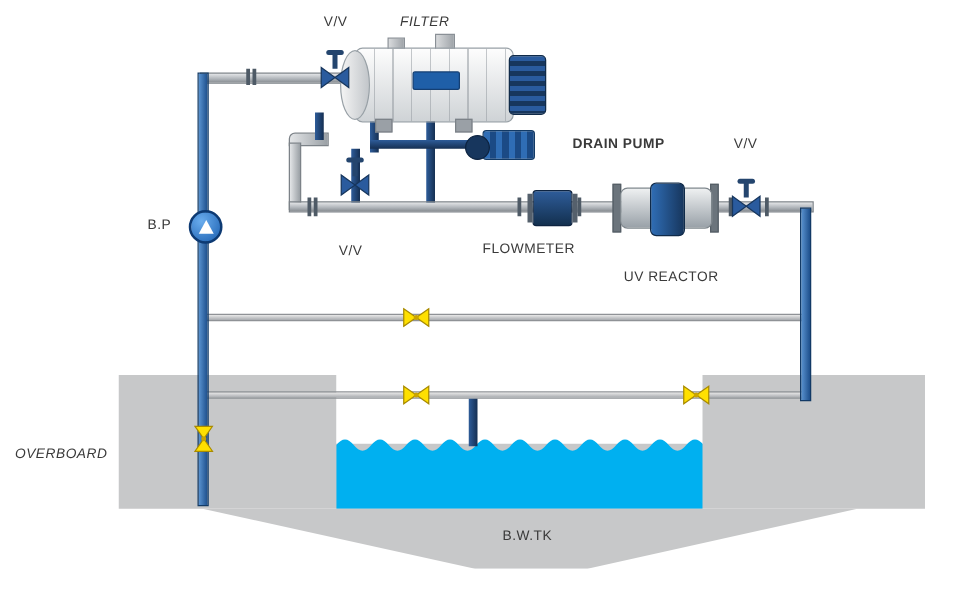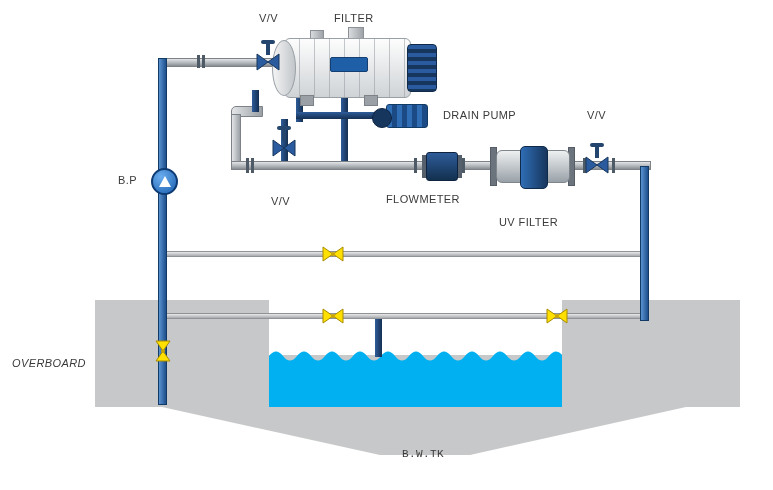--- a/index.html
+++ b/index.html
@@ -183,23 +183,23 @@
   </div>
   <div class="valve-yellow" style="left:152px;top:343px;">
     <svg width="22" height="16" viewBox="0 0 22 16" style="transform:rotate(90deg)">
       <polygon points="1,1 11,8 1,15" fill="#ffe000" stroke="#a98b00"></polygon>
       <polygon points="21,1 11,8 21,15" fill="#ffe000" stroke="#a98b00"></polygon>
       <circle cx="11" cy="8" r="2" fill="#caa500"></circle>
     </svg>
   </div>
 
   <span class="lbl" style="left:259px;top:12px;">V/V</span>
-  <span class="lbl" style="left:334px;top:12px;">FILTER</span>
-  <span class="lbl" style="left:443px;top:109px;">DRAIN PUMP</span>
+  <span class="lbl" style="left:320px;top:12px;font-style:italic;">FILTER</span>
+  <span class="lbl" style="left:458px;top:109px;font-weight:bold;">DRAIN PUMP</span>
   <span class="lbl" style="left:587px;top:109px;">V/V</span>
   <span class="lbl" style="left:118px;top:174px;">B.P</span>
   <span class="lbl" style="left:271px;top:195px;">V/V</span>
   <span class="lbl" style="left:386px;top:193px;">FLOWMETER</span>
-  <span class="lbl" style="left:499px;top:216px;">UV FILTER</span>
+  <span class="lbl" style="left:499px;top:216px;">UV REACTOR</span>
   <span class="lbl" style="left:12px;top:357px;font-style:italic;">OVERBOARD</span>
-  <span class="lbl" style="left:402px;top:448px;font-family:Liberation Mono, monospace;">B.W.TK</span>
+  <span class="lbl" style="left:402px;top:423px;">B.W.TK</span>
 
 </div>
 
 </body></html>

